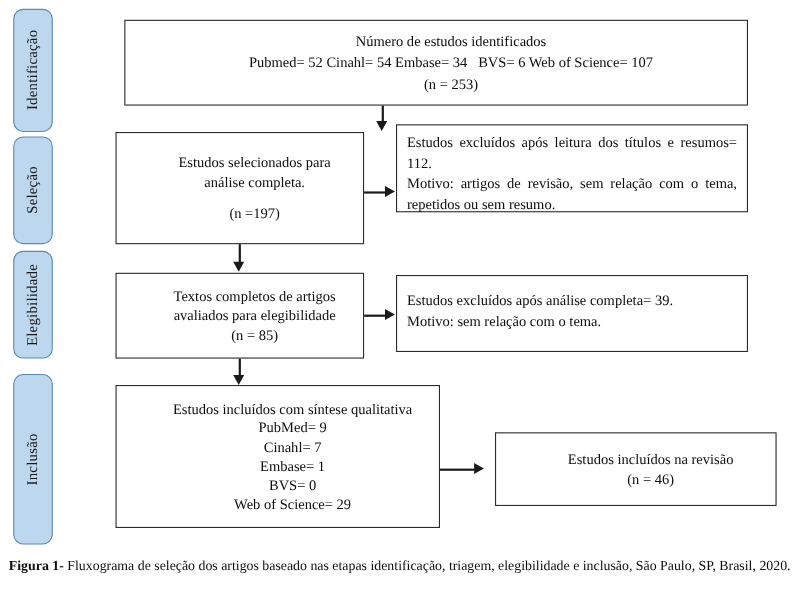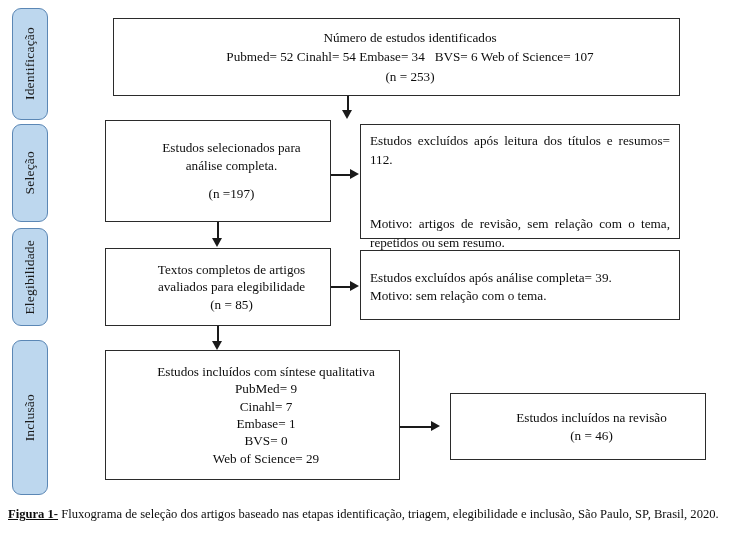--- a/index.html
+++ b/index.html
@@ -53,31 +53,31 @@
     padding-left:27px;
   }
   .box.center{align-items:center;text-align:center;}
   .box.just{
     text-align:justify;
     justify-content:flex-start;
     padding:7px 9px 5px 9px;
   }
   .box.left{
     text-align:left;
-    justify-content:flex-end;
+    justify-content:center;
     padding:8px 9px 13px 9px;
   }
   .box .ln{display:block;white-space:pre;}
   .box.just .ln, .box.left .ln{white-space:normal;}
 
   #box-identificados{left:113px;top:18px;width:567px;height:78px;}
   #box-identificados .ln{line-height:1.45;}
 
   #box-selecionados{left:105px;top:120px;width:226px;height:102px;align-items:center;}
-  #box-excluidos-titulos{left:360px;top:124px;width:320px;height:115px;text-align:justify;gap:46px;}
+  #box-excluidos-titulos{left:360px;top:113px;width:320px;height:80px;text-align:justify;}
   #box-excluidos-titulos .ln{line-height:1.42;}
 
   #box-textos-completos{left:105px;top:248px;width:226px;height:78px;}
   #box-excluidos-analise{left:360px;top:250px;width:320px;height:70px;}
   #box-excluidos-analise .ln{line-height:1.42;}
 
   #box-incluidos-sintese{left:105px;top:350px;width:295px;height:130px;align-items:center;}
   #box-incluidos-revisao{left:450px;top:393px;width:256px;height:67px;}
 
   .spacer{height:11px;}
@@ -120,21 +120,21 @@
 
   
   #caption{
     position:absolute;
     left:8px;top:505px;width:716px;
     font-size:12.6px;
     line-height:1.5;
     text-align:left;
     color:#0d0d0d;
   }
-  #caption b{font-weight:bold;text-decoration:underline;}
+  #caption b{font-weight:bold;}
 </style>
 </head>
 <body>
 
 <div id="flow">
 
   <div class="stage" id="stage-identificacao">
     <span class="vtext">Identificação</span>
   </div>
   <div class="stage" id="stage-selecao">

